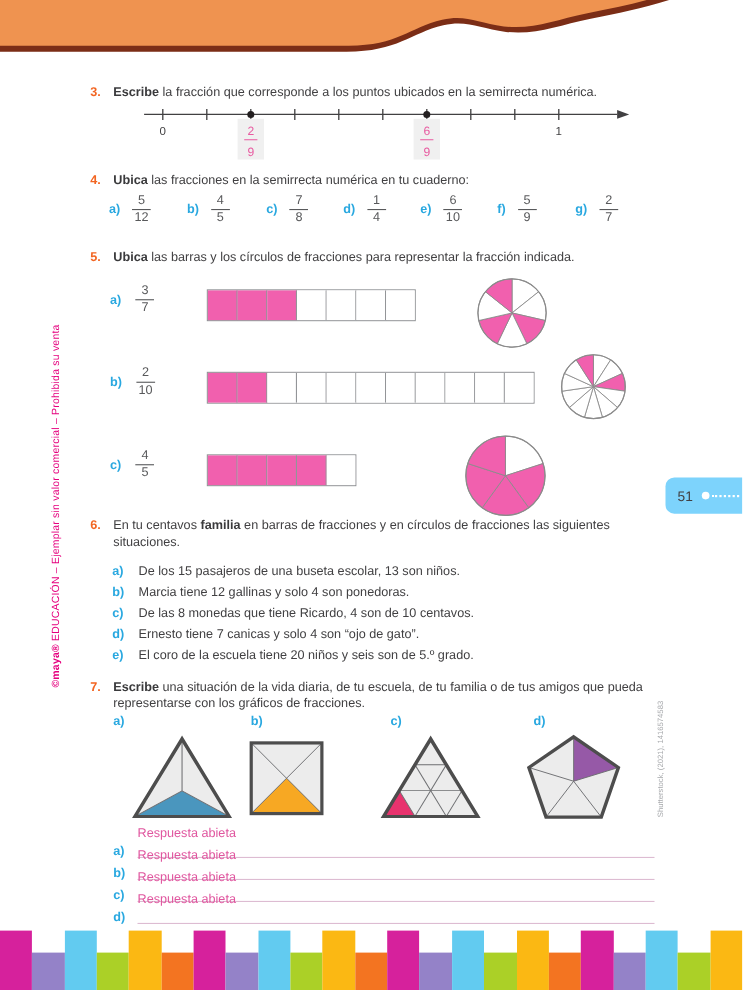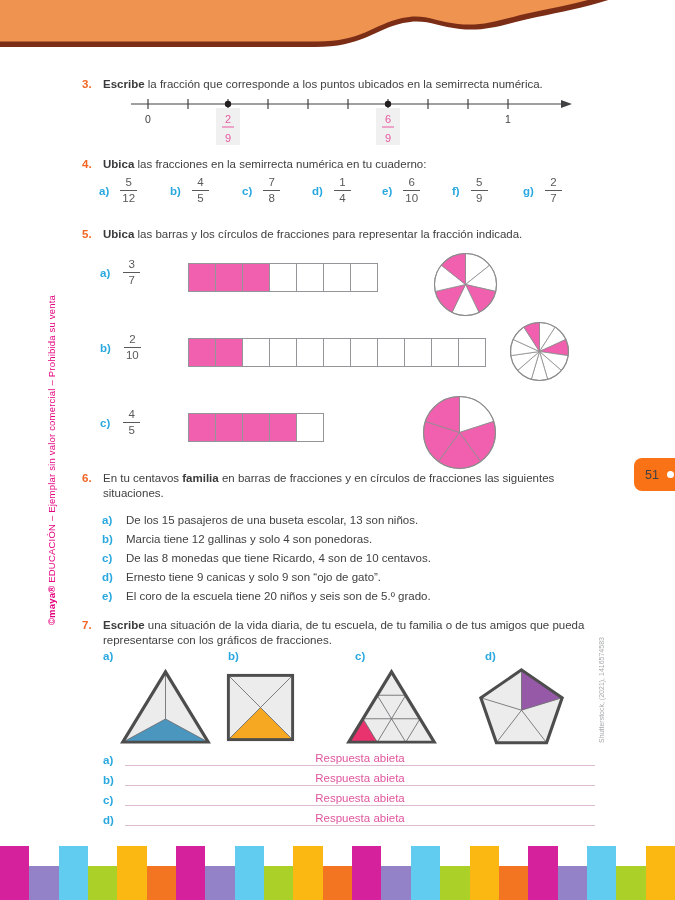--- a/index.html
+++ b/index.html
@@ -26,33 +26,33 @@
   .fracbar .cell.filled{background:#f160ae;}
   .fracpie{position:absolute;}
   
   .ex6row{position:absolute;display:flex;gap:10px;font-size:11.5px;color:#414042;}
   .ex6row .ltr{width:14px;flex:none;}
   
   .shape-label{position:absolute;font-size:11.5px;}
   .shape{position:absolute;}
   .ansrow{position:absolute;display:flex;width:492px;align-items:flex-end;font-size:11.5px;}
   .ansrow .ltr{width:22px;flex:none;}
-  .ansrow .ansline{flex:1;border-bottom:1px solid #ddbcd2;color:#e0569f;padding-bottom:1px;text-align:center;}
+  .ansrow .ansline{flex:1;border-bottom:1px solid #ddbcd2;color:#e0569f;padding-bottom:15px;}
   
   .nl-num{text-anchor:middle;font-size:10.5px;fill:#414042;font-family:"Liberation Sans",sans-serif;}
   .nl-frac{text-anchor:middle;font-size:11px;fill:#e85aa0;font-family:"Liberation Sans",sans-serif;}
   
   .hdr{position:absolute;top:0;left:0;}
   
   .side-left{position:absolute;left:51px;top:460px;transform:translate(-50%,-50%) rotate(-90deg);
              white-space:nowrap;font-size:9.5px;color:#e5007e;letter-spacing:.2px;}
   .credit{position:absolute;left:601px;top:690px;transform:translate(-50%,-50%) rotate(-90deg);
           white-space:nowrap;font-size:7px;color:#a7a9ac;}
   
-  .pagetab{position:absolute;right:0;top:458px;width:41px;height:33px;background:#f97316;
+  .pagetab{position:absolute;right:0;top:434px;width:70px;height:33px;background:#7dd3fc;
            border-radius:8px 0 0 8px;display:flex;align-items:center;}
   .pagetab .pno{margin-left:11px;font-size:12.5px;color:#414042;}
   .pagetab .dot{width:7px;height:7px;border-radius:50%;background:#fff;margin-left:8px;flex:none;}
   .pagetab .dots{flex:1;border-top:2px dotted #fff;margin:0 3px 0 2px;}
   
   .footer{position:absolute;left:0;bottom:0;width:675px;height:54px;display:flex;align-items:flex-end;}
   .fbar{flex:1;height:34px;}
   .fbar.tall{height:54px;}
 </style>
 </head>
@@ -263,21 +263,21 @@
   <div class="ex6row" style="left:102px;top:533px">
       <span class="ltr">b)</span>
       <span>Marcia tiene 12 gallinas y solo 4 son ponedoras.</span>
     </div>
   <div class="ex6row" style="left:102px;top:552px">
       <span class="ltr">c)</span>
       <span>De las 8 monedas que tiene Ricardo, 4 son de 10 centavos.</span>
     </div>
   <div class="ex6row" style="left:102px;top:571px">
       <span class="ltr">d)</span>
-      <span>Ernesto tiene 9 canicas y solo 9 son “ojo de gato”.</span>
+      <span>Ernesto tiene 7 canicas y solo 4 son “ojo de gato”.</span>
     </div>
   <div class="ex6row" style="left:102px;top:590px">
       <span class="ltr">e)</span>
       <span>El coro de la escuela tiene 20 niños y seis son de 5.º grado.</span>
     </div>
 
   <div class="exh" style="left:82px;top:618px">
     <span class="no">7.</span>
     <div class="txt"><b>Escribe</b><span> una situación de la vida diaria, de tu escuela, de tu familia o de tus amigos que pueda representarse con los gráficos de fracciones.</span></div>
   </div>

